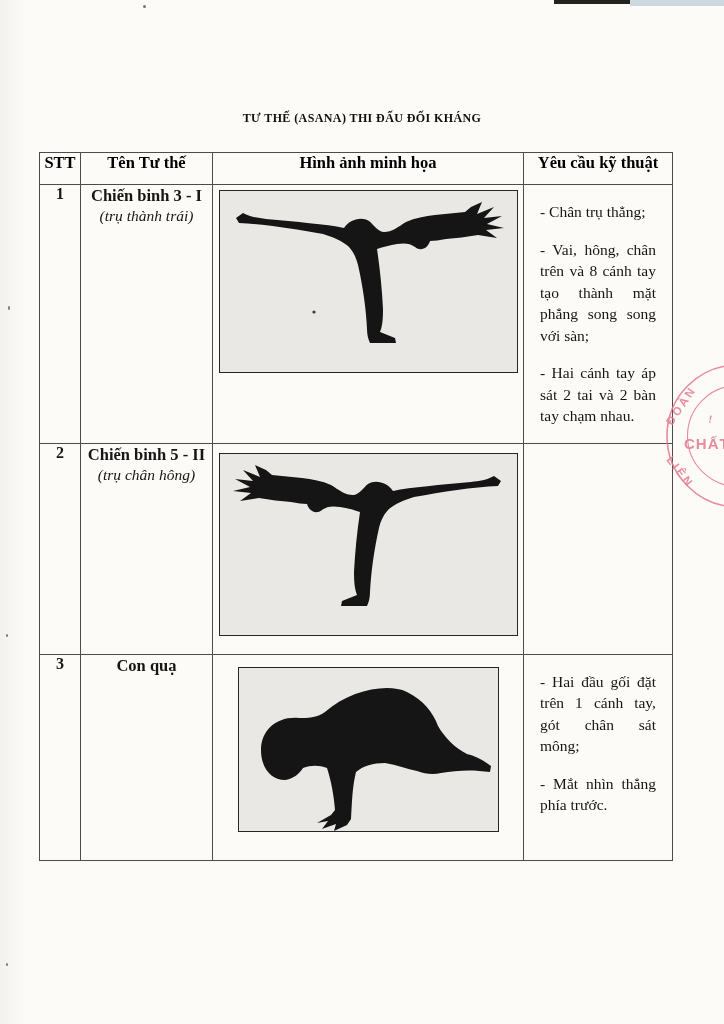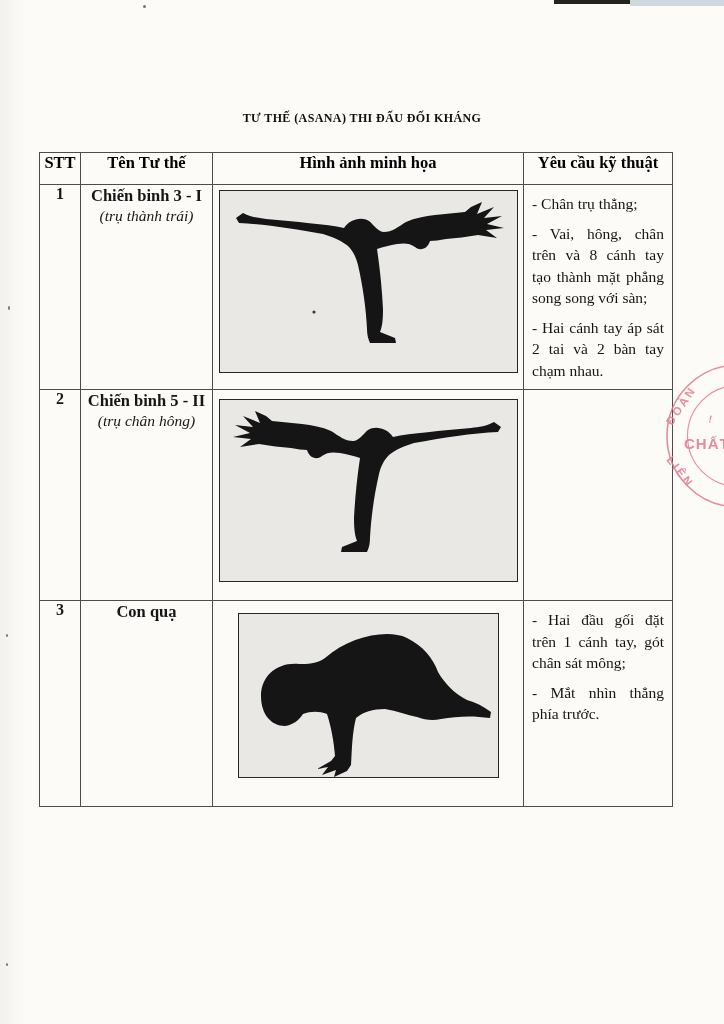--- a/index.html
+++ b/index.html
@@ -55,21 +55,21 @@
     margin:5px auto 0 auto;
     display:flex;align-items:center;justify-content:center;
     position:relative;
   }
   .fb-r1{width:297px;height:181px;margin-top:5px;}
   .fb-r2{width:297px;height:181px;margin-top:9px;}
   .fb-r3{width:259px;height:163px;margin-top:12px;}
   .silhouette{fill:#151515;stroke:none;}
   td.reqcell{padding:2px 5px 0 6px;}
   p.req{
-    margin:8px;font-size:15.5px;line-height:21.5px;
+    margin:16px;font-size:15.5px;line-height:21.5px;
     text-align:justify;color:#151515;
   }
 
   svg.stamp{
     position:absolute;left:658px;top:356px;width:160px;height:160px;
     opacity:.85;
   }
   .stamp-txt{font-family:"Liberation Sans","DejaVu Sans",sans-serif;font-weight:bold;}
 </style>
 </head>

